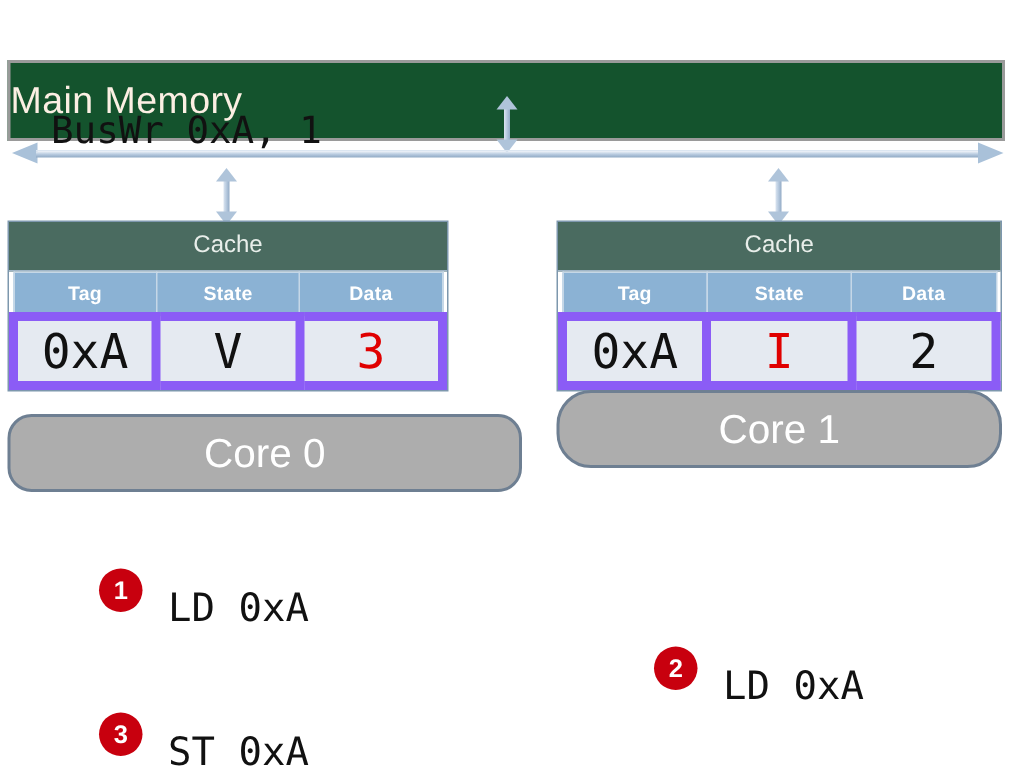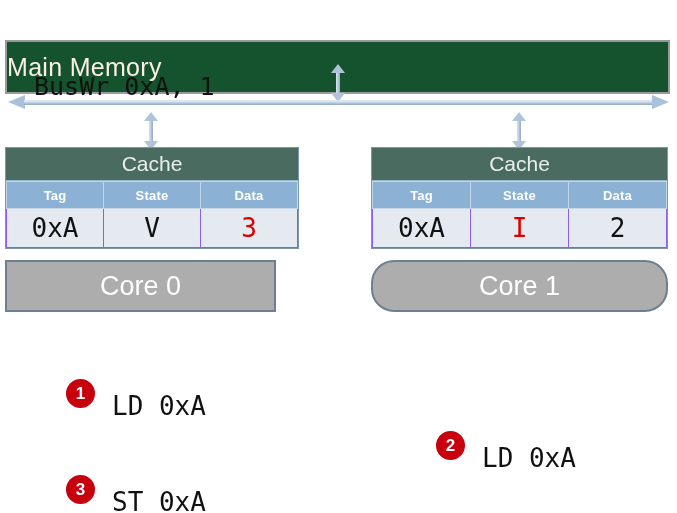--- a/index.html
+++ b/index.html
@@ -115,21 +115,21 @@
   }
   .cache {
     position: absolute;
     box-sizing: border-box;
     border: 1px solid #7d97ad;
   }
   .cache-title {
     height: 32px;
     background: #4A6B60;
     color: #E8EEEA;
-    font-size: 21px;
+    font-size: 16px;
     display: flex;
     align-items: center;
     justify-content: center;
     border-bottom: 1px solid #9fb5c7;
   }
   .cache-table {
     width: 100%;
     border-collapse: collapse;
     table-layout: fixed;
   }
@@ -140,24 +140,24 @@
     font-weight: bold;
     height: 24px;
     border: 1px solid #c5d7e7;
     letter-spacing: 0.2px;
     margin-left: 21px;
   }
   .cache-table td {
     background: #E5EAF1;
     height: 36px;
     font-family: "DejaVu Sans Mono", monospace;
-    font-size: 26px;
+    font-size: 32px;
     text-align: center;
     color: #111111;
-    border: 1px solid #8b5cf6;
+    border: 6px solid #8b5cf6;
   }
   .cache-table td.accent {
     color: #E00000;
   }
   .core {
     position: absolute;
     box-sizing: border-box;
     background: #ADADAD;
     border: 2px solid #6E7F92;
     display: flex;
@@ -243,21 +243,21 @@
       </tr>
       <tr>
         <td>0xA</td>
         <td>V</td>
         <td class="accent">3</td>
       </tr>
     </tbody>
       </table>
   </div>
 
-  <div class="core" style="left:5px; top:260px; width:271px; height:52px;">
+  <div class="core" style="left:5px; top:276px; width:343px; height:52px;border-radius:16px;">
     <span class="core-label">Core 0</span>
   </div>
 
   <div class="cache" style="left:371px; top:147px; width:297px;">
     <div class="cache-title">Cache</div>
     <table class="cache-table">
       <tbody>
           <tr>
         <th>Tag</th>
         <th>State</th>

